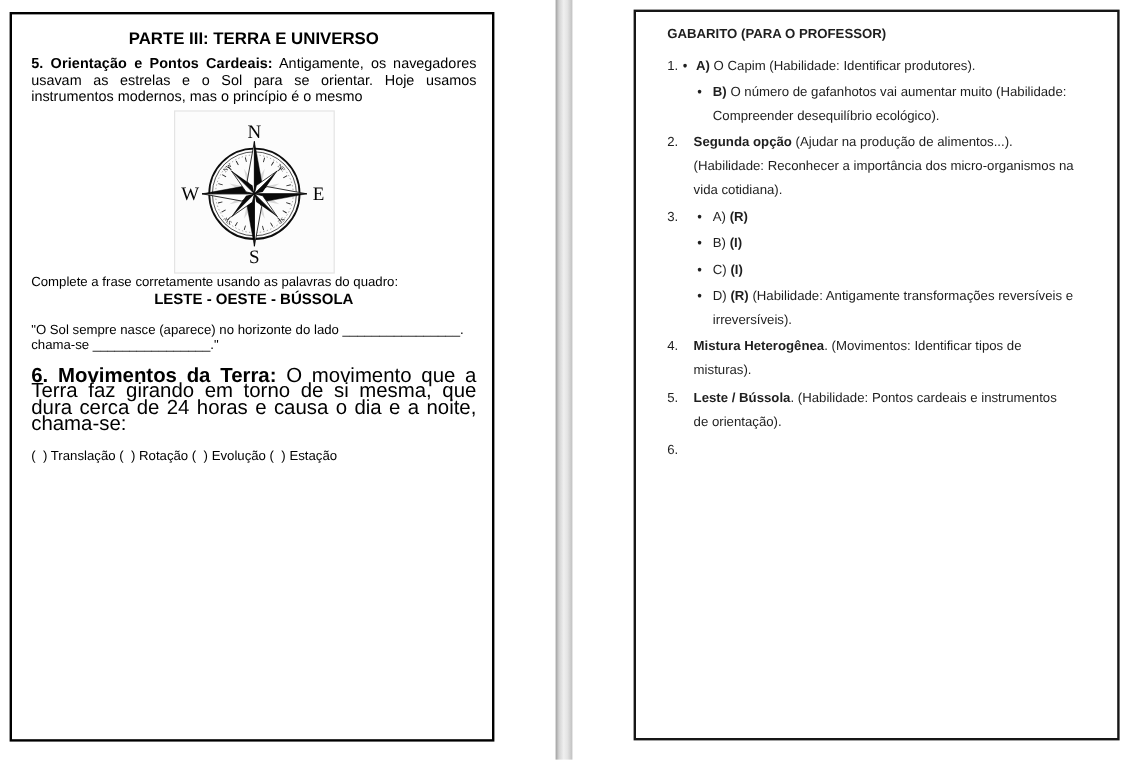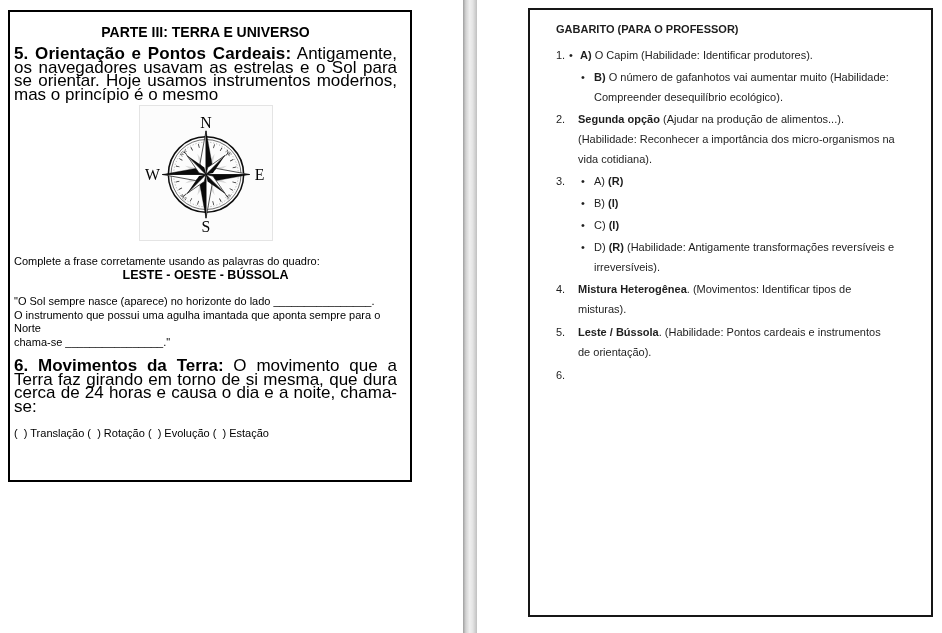--- a/index.html
+++ b/index.html
@@ -2,35 +2,35 @@
 <html><head>
 <meta charset="utf-8">
 <style>
   html,body{margin:0;padding:0}
   body{
     width:942px;height:633px;background:#ffffff;position:relative;overflow:hidden;
     font-family:"Liberation Sans","DejaVu Sans",sans-serif;color:#000;
     -webkit-font-smoothing:antialiased;
   }
   .page{position:absolute;background:#fff;box-sizing:border-box}
-  .page-left{left:8px;top:10px;width:404px;height:472px;border:2px solid #000;padding:10px 13px 0 4px}
+  .page-left{left:8px;top:10px;width:404px;height:608px;border:2px solid #000;padding:10px 13px 0 16px}
   .page-right{left:528px;top:8px;width:405px;height:609px;border:2px solid #161616;padding:12px 36px 0 0;color:#1e1e1e}
   .divider{
     position:absolute;left:463px;top:0;width:14px;height:633px;
     background:linear-gradient(90deg,#9f9f9f 0%,#d2d2d2 20%,#efefef 48%,#e4e4e4 70%,#c0c0c0 100%);
   }
 
   
   .lp-title{text-align:center;font-weight:bold;font-size:14px;line-height:16px;margin-top:2px}
-  .lp-para{font-size:17px;line-height:13.5px;text-align:justify;margin-top:7px}
+  .lp-para{font-size:12px;line-height:13.5px;text-align:justify;margin-top:7px}
   .lp-para b{letter-spacing:.1px}
   .compass-wrap{display:flex;justify-content:center;margin-top:4px}
   .compass-box{width:132px;height:134px;background:#fcfcfc;border:1px solid #e4e4e4;
     display:flex;align-items:center;justify-content:center}
-  .lp-complete{font-size:11px;line-height:13px;margin-top:14px}
+  .lp-complete{font-size:11px;line-height:13px;margin-top:1px}
   .lp-wordbox{text-align:center;font-weight:bold;font-size:12.5px;}
   .lp-quote{font-size:11px;line-height:13.5px;margin-top:13px}
   .lp-q6{font-size:17px;line-height:13.5px;text-align:justify;margin-top:10px}
   .lp-options{font-size:11px;margin-top:14px;white-space:pre}
 
   
   .rp-header{font-weight:bold;font-size:11px;line-height:14px;margin:0 0 9px 26px}
   .row{display:flex;padding-left:26px;font-size:11px;line-height:20px;margin-bottom:2px}
   .row .num,.row .bul{flex-shrink:0}
   .row .rtext{flex:1}
@@ -141,21 +141,20 @@
       </svg>
     </div>
   </div>
 
   <div class="lp-complete">Complete a frase corretamente usando as palavras do quadro:</div>
 
   <div class="lp-wordbox">LESTE - OESTE - BÚSSOLA</div>
 
   <div class="lp-quote">
     <div>"O Sol sempre nasce (aparece) no horizonte do lado ________________.</div>
-    <div>O instrumento que possui uma agulha imantada que aponta sempre para o Norte</div>
     <div>chama-se ________________."</div>
   </div>
 
   <div class="lp-q6">
     <b>6. Movimentos da Terra:</b><span> O movimento que a Terra faz girando em torno de si mesma, que dura cerca de 24 horas e causa o dia e a noite, chama-se:</span>
   </div>
 
   <div class="lp-options">(  ) Translação (  ) Rotação (  ) Evolução (  ) Estação</div>
 </div>
 

